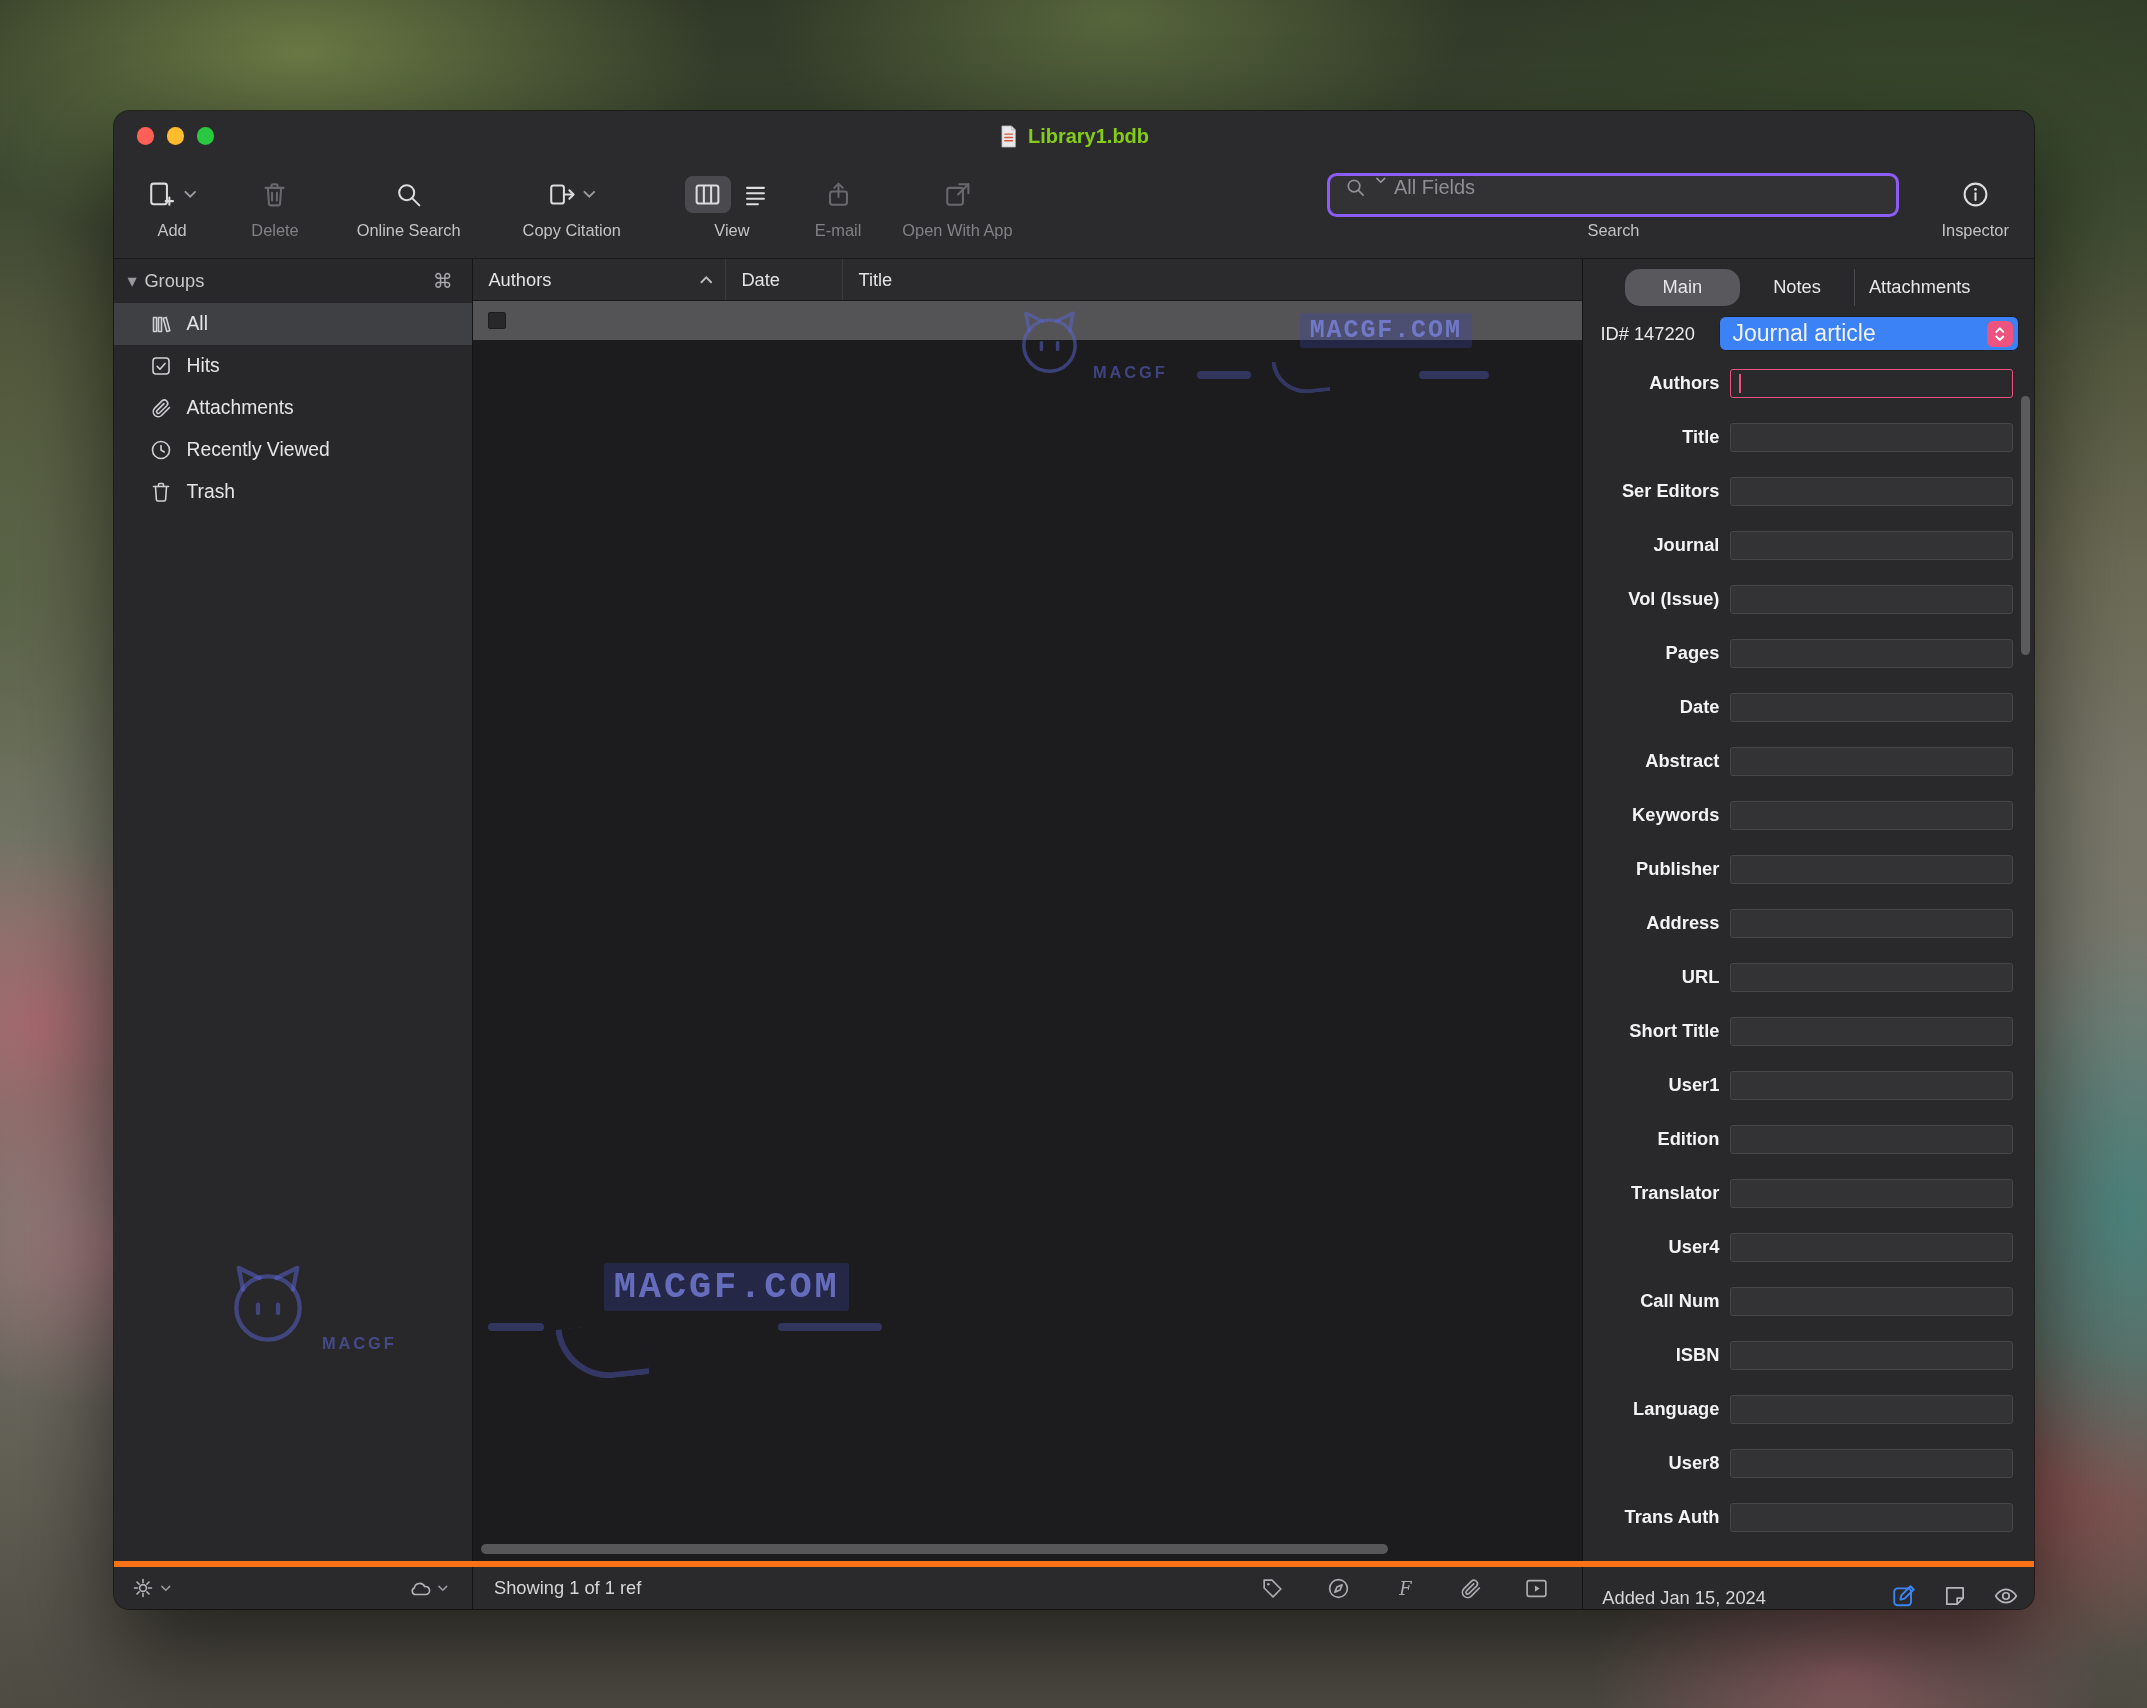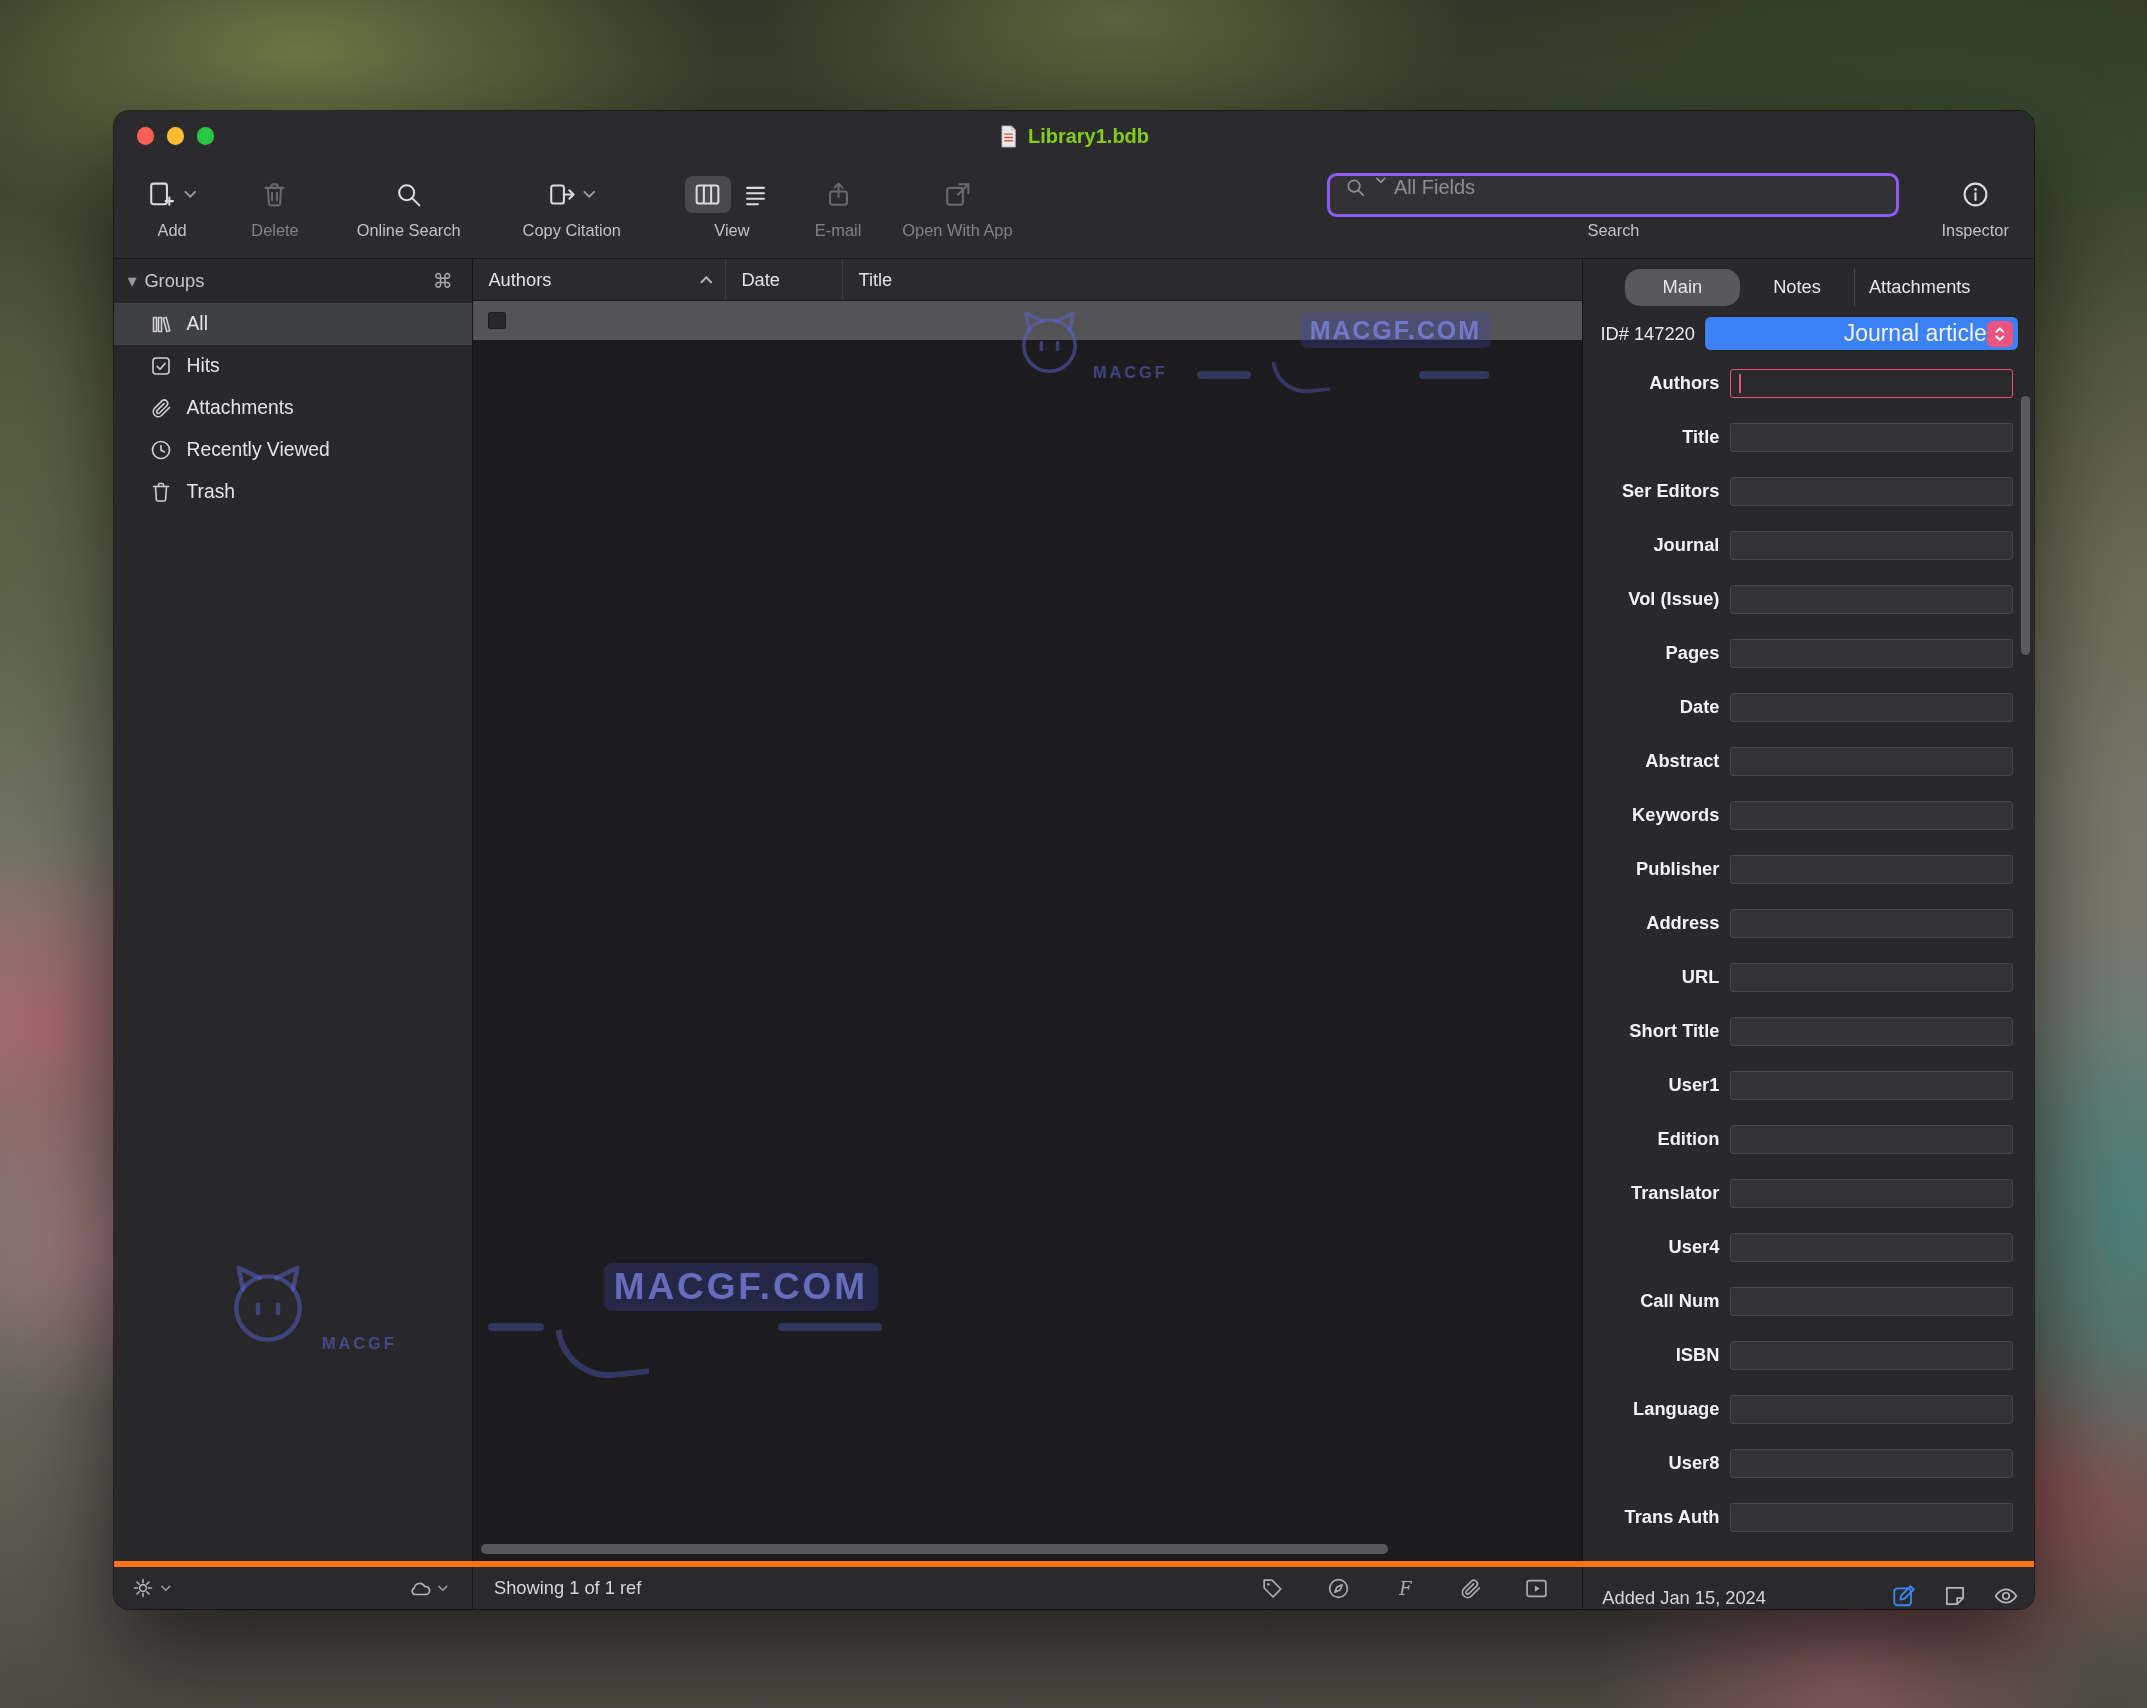--- a/index.html
+++ b/index.html
@@ -80,21 +80,21 @@
   .list-empty{flex:1;}
   .hscroll{position:absolute;left:7.7px;right:7.7px;bottom:6.8px;height:10.6px;}
   .hthumb{width:83%;height:10.6px;background:#57575a;border-radius:5.8px;}
 
   
   .inspector{width:452px;flex:0 0 auto;background:#29292b;border-left:1px solid #141416;display:flex;flex-direction:column;position:relative;}
   .tabs{display:flex;align-items:center;margin:8.7px 50px 5.8px 42px;height:39px;}
   .tab{flex:1;height:37px;display:flex;align-items:center;justify-content:center;font-size:18.3px;color:#e7e7e9;border-radius:15px;white-space:nowrap;padding:0 13.5px;}
   .tab.selected{background:#59595d;}
   .tab.sep{border-left:1px solid #4a4a4e;border-radius:0 7.7px 7.7px 0;}
-  .id-row{display:flex;align-items:center;padding:3.9px 15.4px 11.6px 17.4px;gap:9px;text-align:right;}
+  .id-row{display:flex;align-items:center;padding:3.9px 15.4px 11.6px 17.4px;gap:24px;}
   .id-label{font-size:18.3px;color:#eaeaec;white-space:nowrap;}
   .popup{flex:1;height:35px;background:#3b82f6;border:1px solid #202022;border-radius:6.8px;display:flex;align-items:center;
     padding:0 4.8px 0 12.6px;font-size:23px;color:#f2f2f4;}
   .popup .val{flex:1;white-space:nowrap;overflow:hidden;}
   .stepper{width:26px;height:26px;border-radius:5.8px;background:var(--accent,#ec537f);display:flex;align-items:center;justify-content:center;color:#fff;}
   .stepper svg{width:11.6px;height:16.4px;}
   .fields{flex:1;overflow:hidden;padding:5.8px 21px 0 0;}
   .field-row{display:flex;align-items:center;height:29px;margin-bottom:25px;}
   .field-label{width:147px;flex:0 0 auto;text-align:right;padding-right:10.6px;font-size:18.3px;font-weight:700;color:#f3f3f5;white-space:nowrap;}
   .field-input{flex:1;height:29px;background:#333336;border:1px solid #474749;border-radius:2.9px;display:flex;align-items:center;}
@@ -112,21 +112,21 @@
   .sb-mid-icons{margin-left:auto;display:flex;align-items:center;gap:41px;color:#adadb1;}
   .sb-mid-icons .ic{width:25px;height:25px;}
   .sb-right{width:452px;flex:0 0 auto;display:flex;align-items:flex-end;padding:0 15.4px 0 19.3px;border-left:1px solid #141416;}
   .sb-right-icons{margin-left:auto;display:flex;align-items:center;gap:25px;color:#b6b6ba;}
   .sb-right-icons .ic{width:26px;height:26px;}
   .ic.blue{color:var(--edit-blue,#3d86f7);}
 
   
   .watermarks{position:absolute;inset:0;pointer-events:none;z-index:5;}
   .wm-text{position:absolute;font-weight:700;letter-spacing:1.9px;color:rgba(128,138,238,.7);
-    background:rgba(60,68,178,.28);padding:2.9px 9.7px;border-radius:8px;font-size:25px;}
+    background:rgba(60,68,178,.28);padding:2.9px 9.7px;border-radius:3px;font-size:25px;font-family:Liberation Mono, monospace;}
   .wm-text.big{font-size:37px;letter-spacing:2.9px;}
   .wm-cat{position:absolute;display:flex;flex-direction:row;align-items:flex-end;color:rgba(92,100,212,.5);}
   .wm-cat svg{width:87px;height:81px;}
   .wm-cat.big svg{width:108px;height:100px;}
   .wm-cat span{font-size:16.4px;font-weight:700;letter-spacing:2.9px;color:rgba(92,100,212,.55);margin-top:-5.8px;}
   .wm-arc{position:absolute;width:89px;height:54px;border:6.8px solid rgba(92,100,212,.38);
     border-top:none;border-right:none;border-bottom-left-radius:58px;transform:rotate(-6deg);}
   .wm-arc.small{width:56px;height:35px;border-width:4.8px;}
   .wm-line{position:absolute;height:7.7px;background:rgba(92,100,212,.35);border-radius:3.9px;}
 </style>

